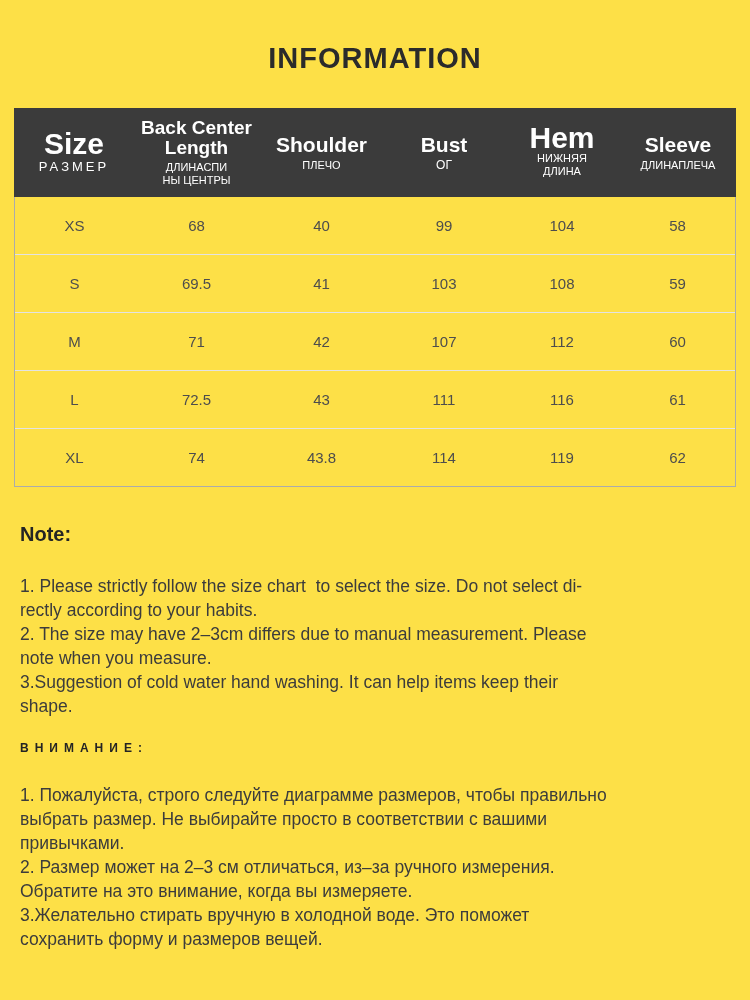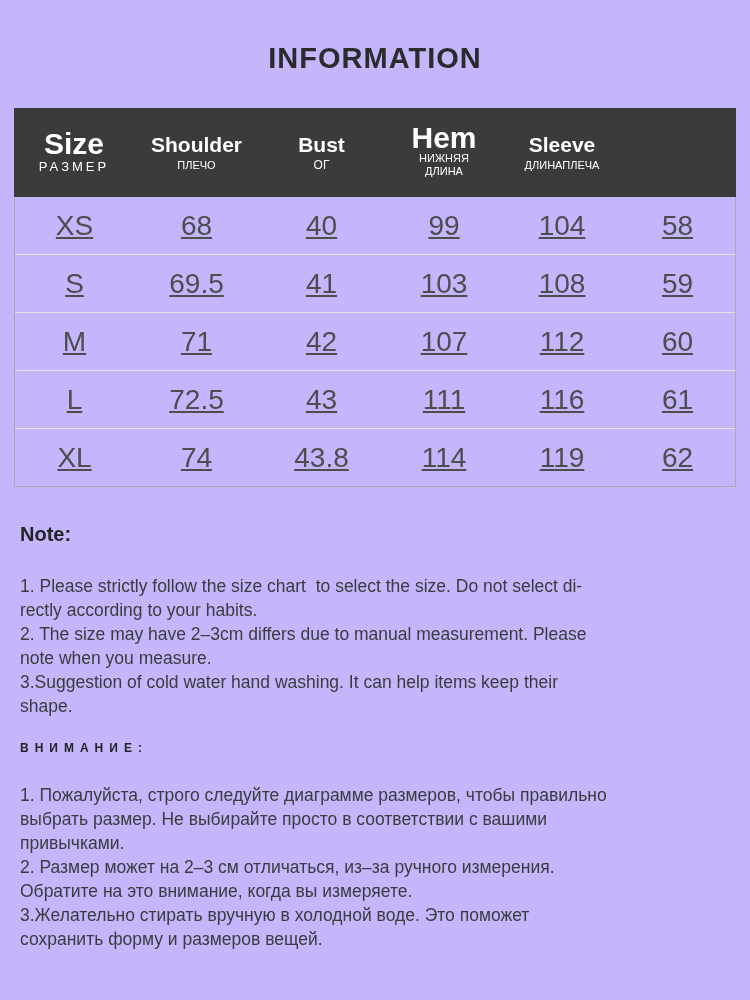--- a/index.html
+++ b/index.html
@@ -4,21 +4,21 @@
 <style>
   html, body { margin: 0; padding: 0; }
   body {
     width: 750px;
     height: 1000px;
     background: #ffffff;
     font-family: "Liberation Sans", sans-serif;
     color: #3c3c3c;
     overflow: hidden;
   }
-  .page { width: 750px; height: 1000px; background: #c4b5fd; }
+  .page { width: 750px; height: 1000px; background: #fde047; }
 
   
   .title {
     padding-top: 42px;
     text-align: center;
     font-size: 29px;
     font-weight: bold;
     letter-spacing: 1px;
     color: #2b2b2b;
   }
@@ -52,24 +52,23 @@
     border: 1px solid #ababab;
     border-top: none;
     box-sizing: border-box;
   }
   .trow {
     display: grid;
     grid-template-columns: 119px 125px 125px 120px 116px auto;
     height: 57px;
     align-items: center;
     text-align: center;
-    font-size: 28px;
+    font-size: 15px;
     color: #4d4d4d;
     border-bottom: 1px solid #e3e3e3;
-    text-decoration: underline;
   }
   .trow:last-child { border-bottom: none; }
   .td { white-space: nowrap; }
 
   
   .note-section { margin: 36px 20px 0 20px; }
   .section-heading {
     font-size: 20px;
     font-weight: bold;
     color: #242424;
@@ -96,20 +95,30 @@
 
 <div class="page">
 
   <div class="title">INFORMATION</div>
 
   <div class="size-table">
     <div class="thead">
       <div class="th">
         <div class="th-en big">Size</div>
         <div class="th-ru spaced">РАЗМЕР</div>
+      </div>
+      <div class="th">
+        <div class="th-en wrap">
+          <span class="line">Back Center</span>
+          <span class="line">Length</span>
+        </div>
+        <div class="th-ru">
+          <span class="line">ДЛИНАСПИ</span>
+          <span class="line">НЫ ЦЕНТРЫ</span>
+        </div>
       </div>
       <div class="th">
         <div class="th-en">Shoulder</div>
         <div class="th-ru">ПЛЕЧО</div>
       </div>
       <div class="th">
         <div class="th-en">Bust</div>
         <div class="th-ru bust">ОГ</div>
       </div>
       <div class="th">

